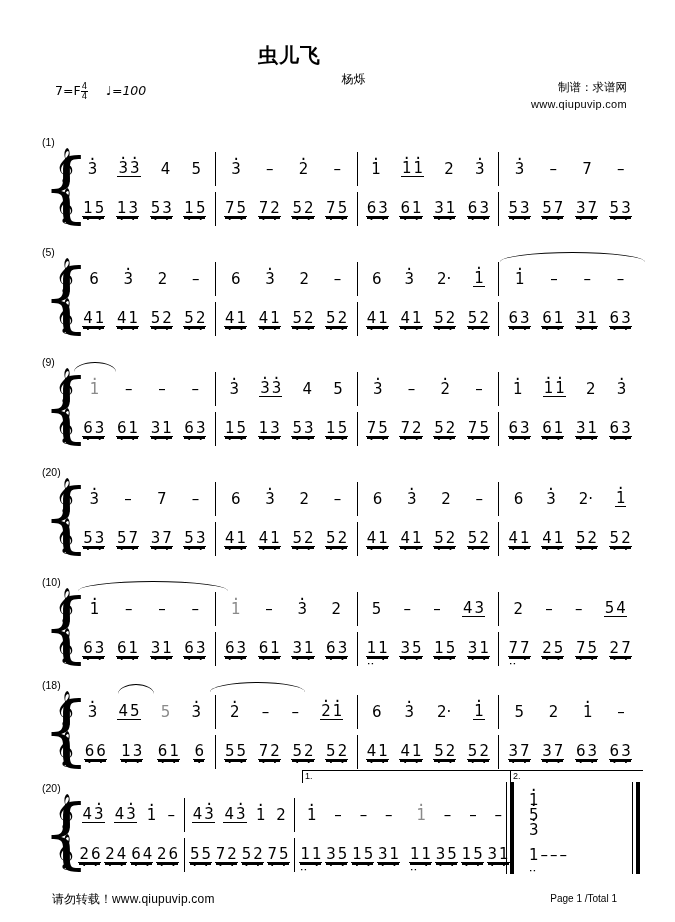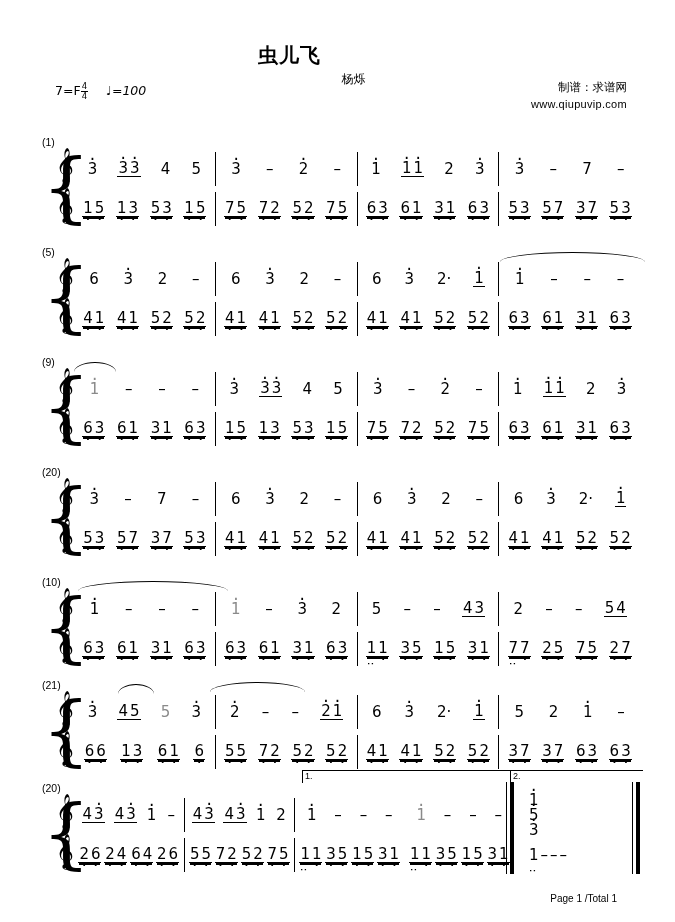--- a/index.html
+++ b/index.html
@@ -805,21 +805,21 @@
           </span>
           <span class="grp u2">
             <span class="note dot-dn">2</span>
             <span class="note dot-dn">7</span>
           </span>
         </div>
     </div>
   </div>
 
   <div class="system" style="top:695px;">
-    <div class="measure-label">(21)</div>
+    <div class="measure-label">(18)</div>
     <div class="brace">{</div>
     <div class="clef top">𝄞</div>
     <div class="clef bot">𝄞</div>
     <div class="slur" style="left:78px; top:-11px; width:36px;"></div>
     <div class="slur" style="left:170px; top:-13px; width:95px;"></div>
 
     <div class="staff-row top">
       <div class="bar">
           <span class="note dot-up">3</span>
           <span class="grp u1">
@@ -1067,15 +1067,18 @@
         </div>
       <div class="bar last" style="flex:0 0 120px; justify-content:flex-start; padding-left:14px;">
           <span class="note dot-dn2">1</span>
           <span class="note">–</span>
           <span class="note">–</span>
           <span class="note">–</span>
         </div>
     </div>
   </div>
 
+  <div class="foot-left">
+    <span>请勿转载！</span><span class="url">www.qiupuvip.com</span>
+  </div>
   <div class="foot-right">Page 1 /Total 1</div>
 
 </div>
 
 </body></html>

